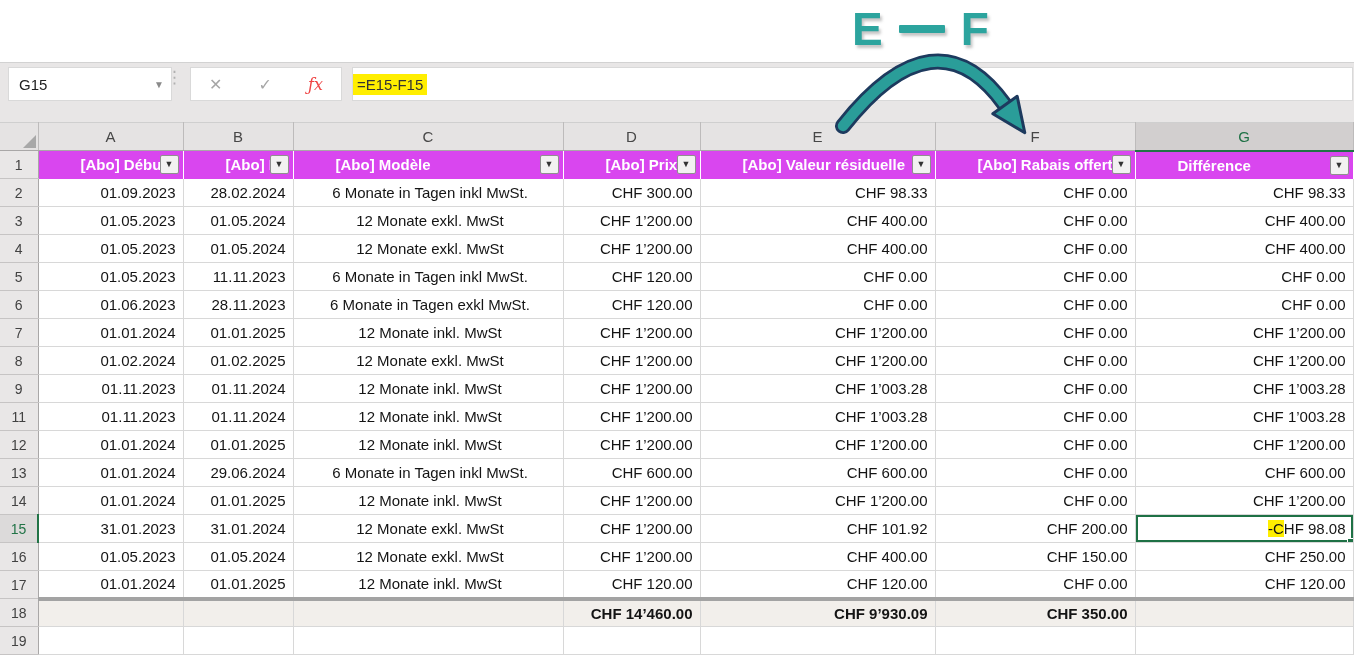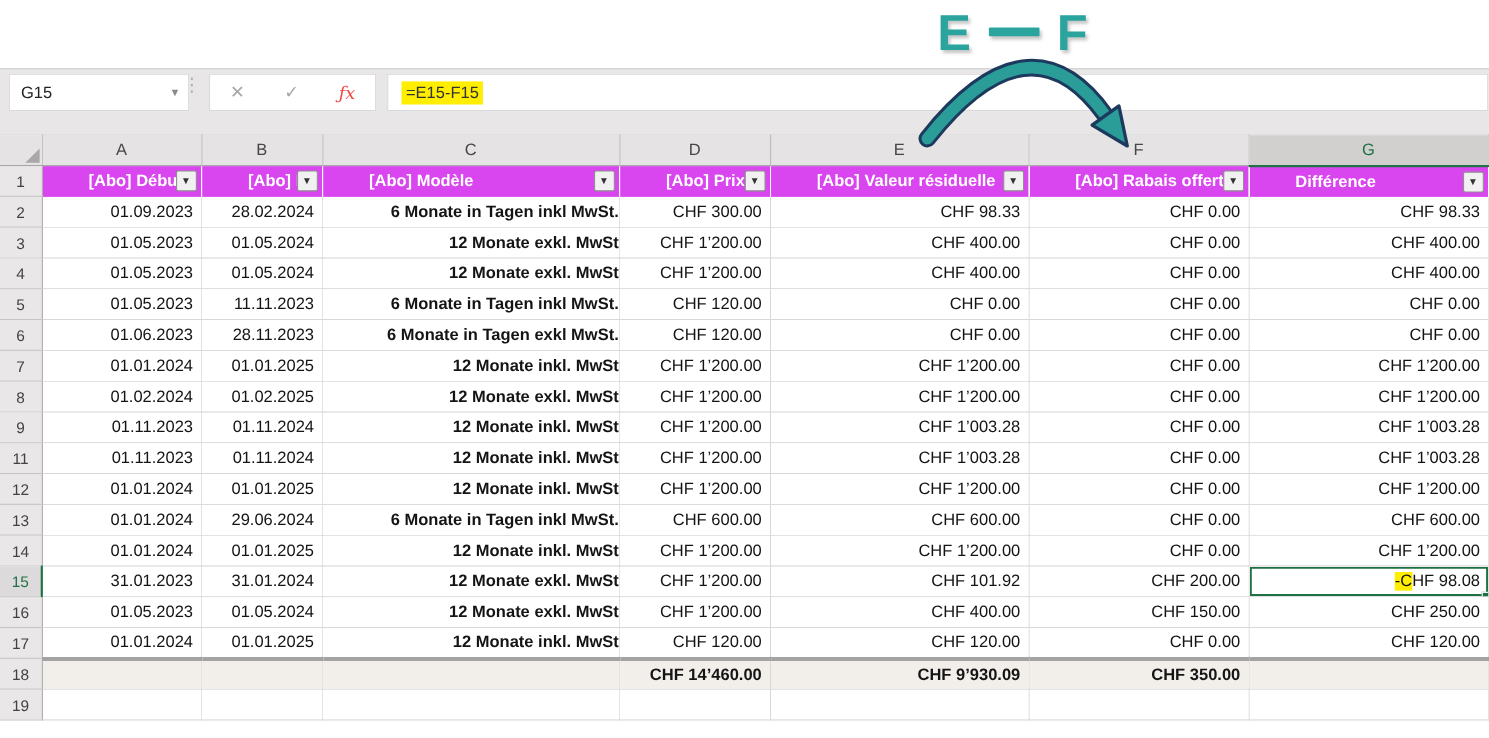--- a/index.html
+++ b/index.html
@@ -35,21 +35,21 @@
   .name-box .nb-caret { width:24px; text-align:center; color:#8a8a8a; font-size:10px; cursor:pointer; }
   .dots-sep {
     position:absolute; left:166px; top:8px; width:12px; height:26px;
     color:#b0b0b0; font-size:17px; line-height:13px; text-align:center; letter-spacing:0;
   }
   .fx-box { left:190px; width:152px; display:flex; align-items:center; justify-content:space-around; }
   .fb-cancel, .fb-enter { color:#a6a6a6; font-size:16px; cursor:pointer; }
   .fb-fx { font-family:"DejaVu Serif", serif; font-style:italic; font-size:16px; color:#ef4444; cursor:pointer; }
   .formula-box { left:352px; width:1001px; display:flex; align-items:center; }
   .formula-text {
-    margin-left:12px; padding:2px 4px; font-size:15px; color:#333;
+    margin-left:0; padding:2px 4px; font-size:15px; color:#333;
     background:#ffee00;
   }
 
   
   .sheet { position:absolute; left:0; top:122px; width:1354px; height:549px; overflow:hidden; }
   table.grid { border-collapse:collapse; table-layout:fixed; width:1353px; }
   table.grid td, table.grid th {
     overflow:hidden; white-space:nowrap; font-weight:normal; height:28px; padding:0;
   }
 
@@ -87,21 +87,21 @@
     font-size:9px; line-height:17px; color:#333; text-align:center; cursor:pointer; flex:none;
   }
 
   
   td.cell {
     background:#fff; font-size:15px; color:#141414;
     border-right:1px solid #d8d8d8; border-bottom:1px solid #d8d8d8;
     position:relative;
   }
   td.cell.right { text-align:right; padding-right:7px; }
-  td.cell.left  { text-align:right;  padding-left:4px;font-weight:bold; }
+  td.cell.left  { text-align:center;  padding-left:4px; }
   tr.totals td.cell { background:#f2efeb; border-top:4px solid #a3a3a3; }
   tr.totals td.cell.bold { font-weight:bold; }
 
   
   td.cell.sel { box-shadow:inset 0 0 0 2px #1e7145;margin-left:12px; }
   td.cell.sel .hl { background:#ffee00; }
   td.cell.sel .handle {
     position:absolute; right:-1px; bottom:-3px; width:7px; height:7px;
     background:#1e7145; border:1px solid #fff; z-index:5;
   }

